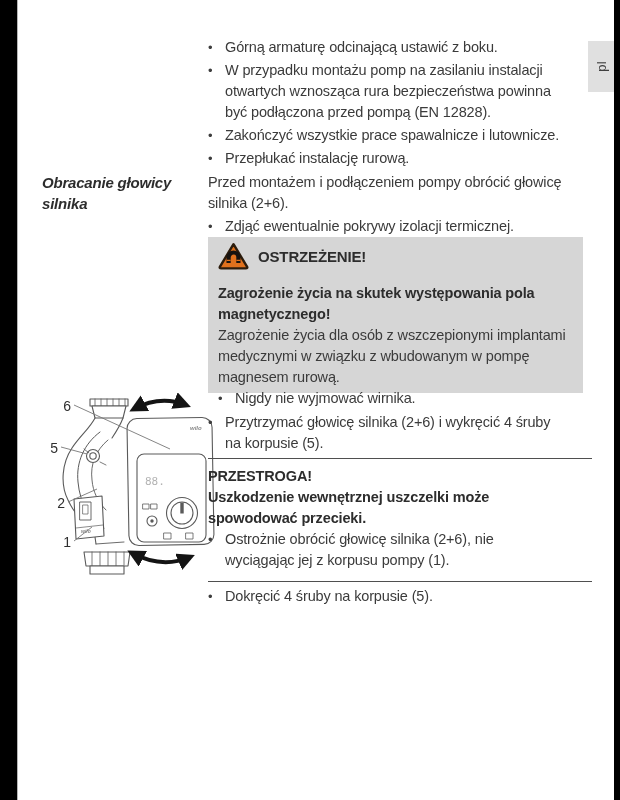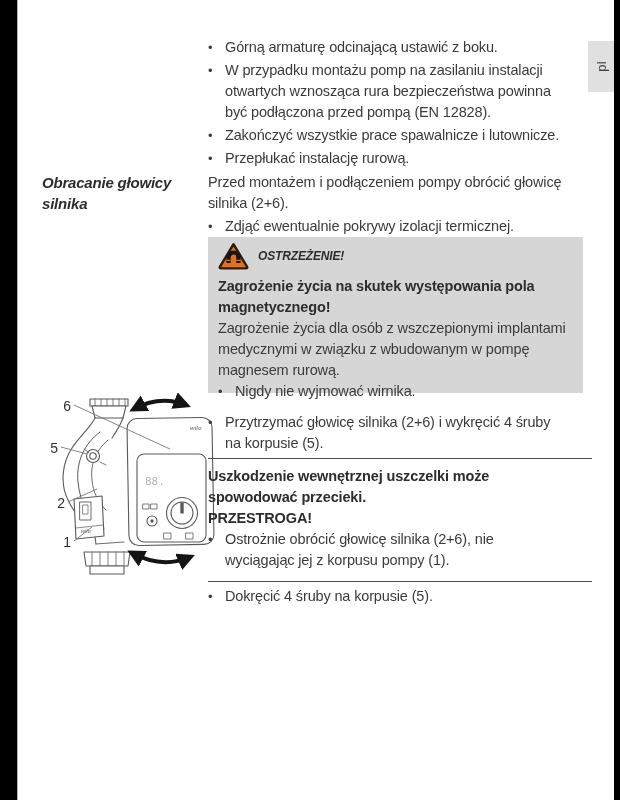--- a/index.html
+++ b/index.html
@@ -30,23 +30,23 @@
   .side-heading{
     left:42px;top:172px;width:158px;text-align:left;
     font-size:15px;line-height:21px;font-weight:bold;font-style:italic;color:var(--heading-text,#2e2e2e);
     letter-spacing:-0.2px;
   }
   .warning-box{
     top:237px;height:156px;background:var(--warning-box-gray,#d6d6d6);
     box-sizing:border-box;padding:4px 10px 0 10px;
   }
   .warn-head{display:flex;align-items:center;height:30px;}
-  .warn-title{font-weight:bold;font-size:12px;margin-left:9px;color:var(--heading-text,#2e2e2e);font-style:italic;}
+  .warn-title{font-weight:bold;font-size:15px;margin-left:9px;color:var(--heading-text,#2e2e2e);}
   .bold{font-weight:bold;color:var(--heading-text,#2e2e2e);}
-  .warn-sub{margin-top:5px;}
+  .warn-sub{margin-top:12px;}
   .caution-box{
     top:458px;box-sizing:border-box;
     border-top:1px solid var(--rule-gray,#4f4f4f);
     border-bottom:1px solid var(--rule-gray,#4f4f4f);
     padding:7px 0 8px 0;
   }
   .figlabel{font-size:14px;fill:#2f2f2f;font-family:"Liberation Sans",sans-serif;}
   svg text{font-family:"Liberation Sans",sans-serif;}
 </style>
 </head>
@@ -175,23 +175,23 @@
 </div>
 
 <ul class="abs col body-text blist" style="top:412px;">
   <li>
       <span class="pre">Przytrzymać głowicę silnika (2+6) i wykręcić 4 śruby
 na korpusie (5).</span>
     </li>
 </ul>
 
 <div class="abs col body-text caution-box">
+  <div class="bold">PRZESTROGA!</div>
   <div class="bold pre">Uszkodzenie wewnętrznej uszczelki może
 spowodować przecieki.</div>
-  <div class="bold">PRZESTROGA!</div>
   <ul class="blist">
     <li>
         <span class="pre">Ostrożnie obrócić głowicę silnika (2+6), nie
 wyciągając jej z korpusu pompy (1).</span>
       </li>
   </ul>
 </div>
 
 <ul class="abs col body-text blist" style="top:586px;">
   <li>

